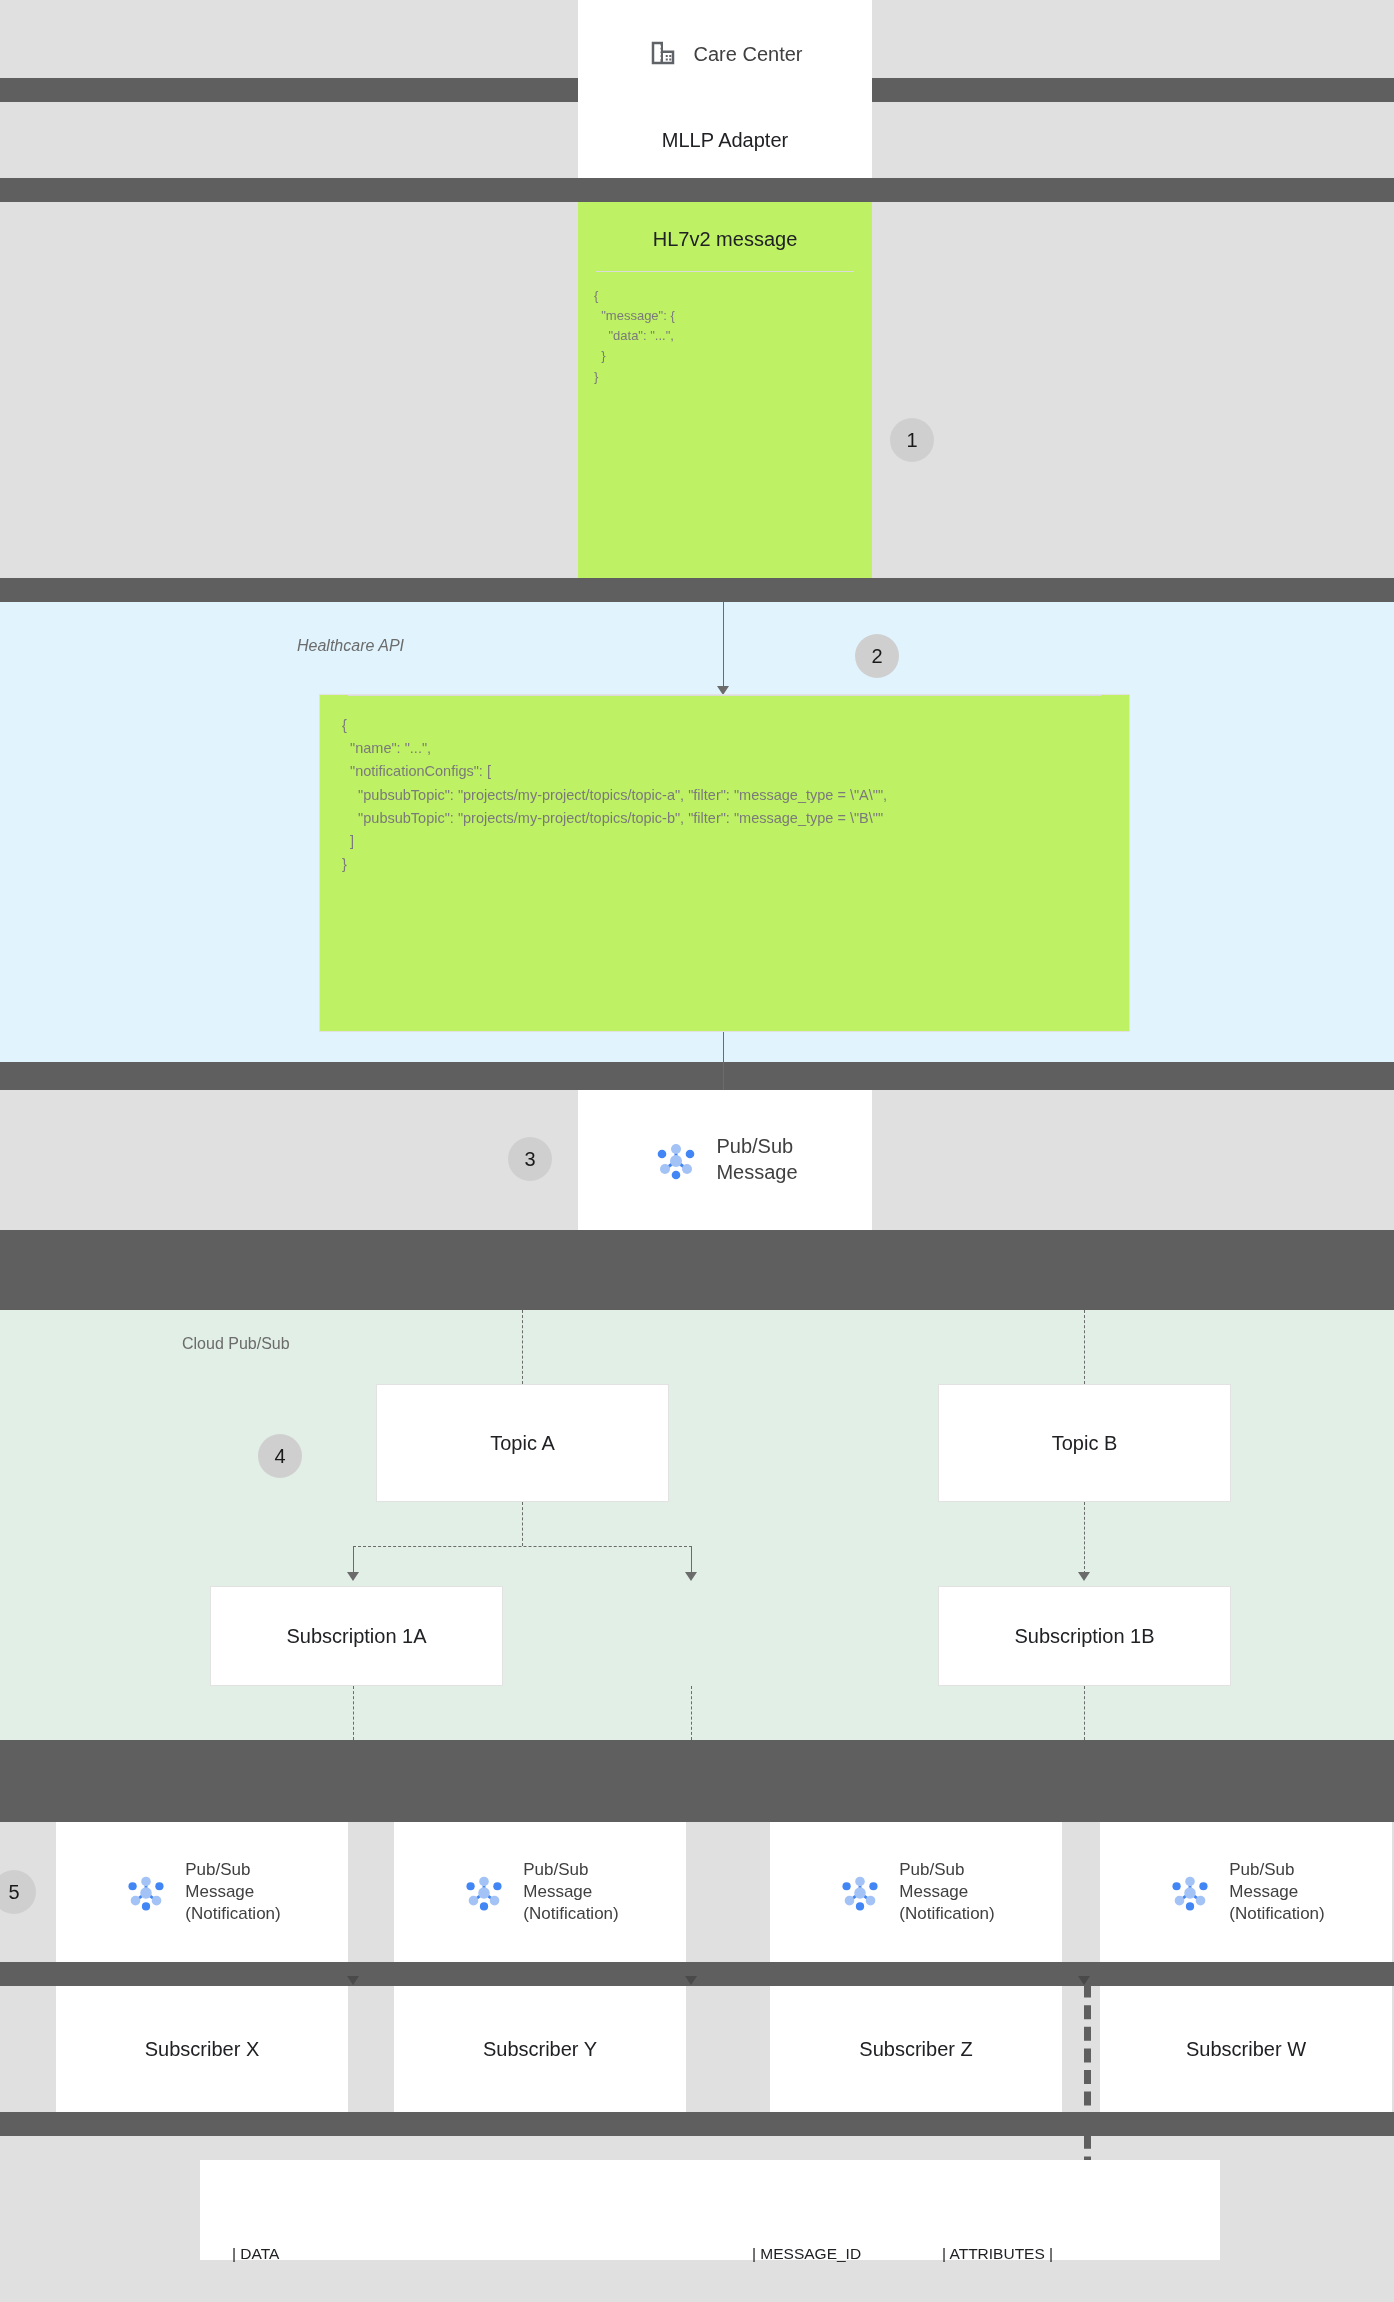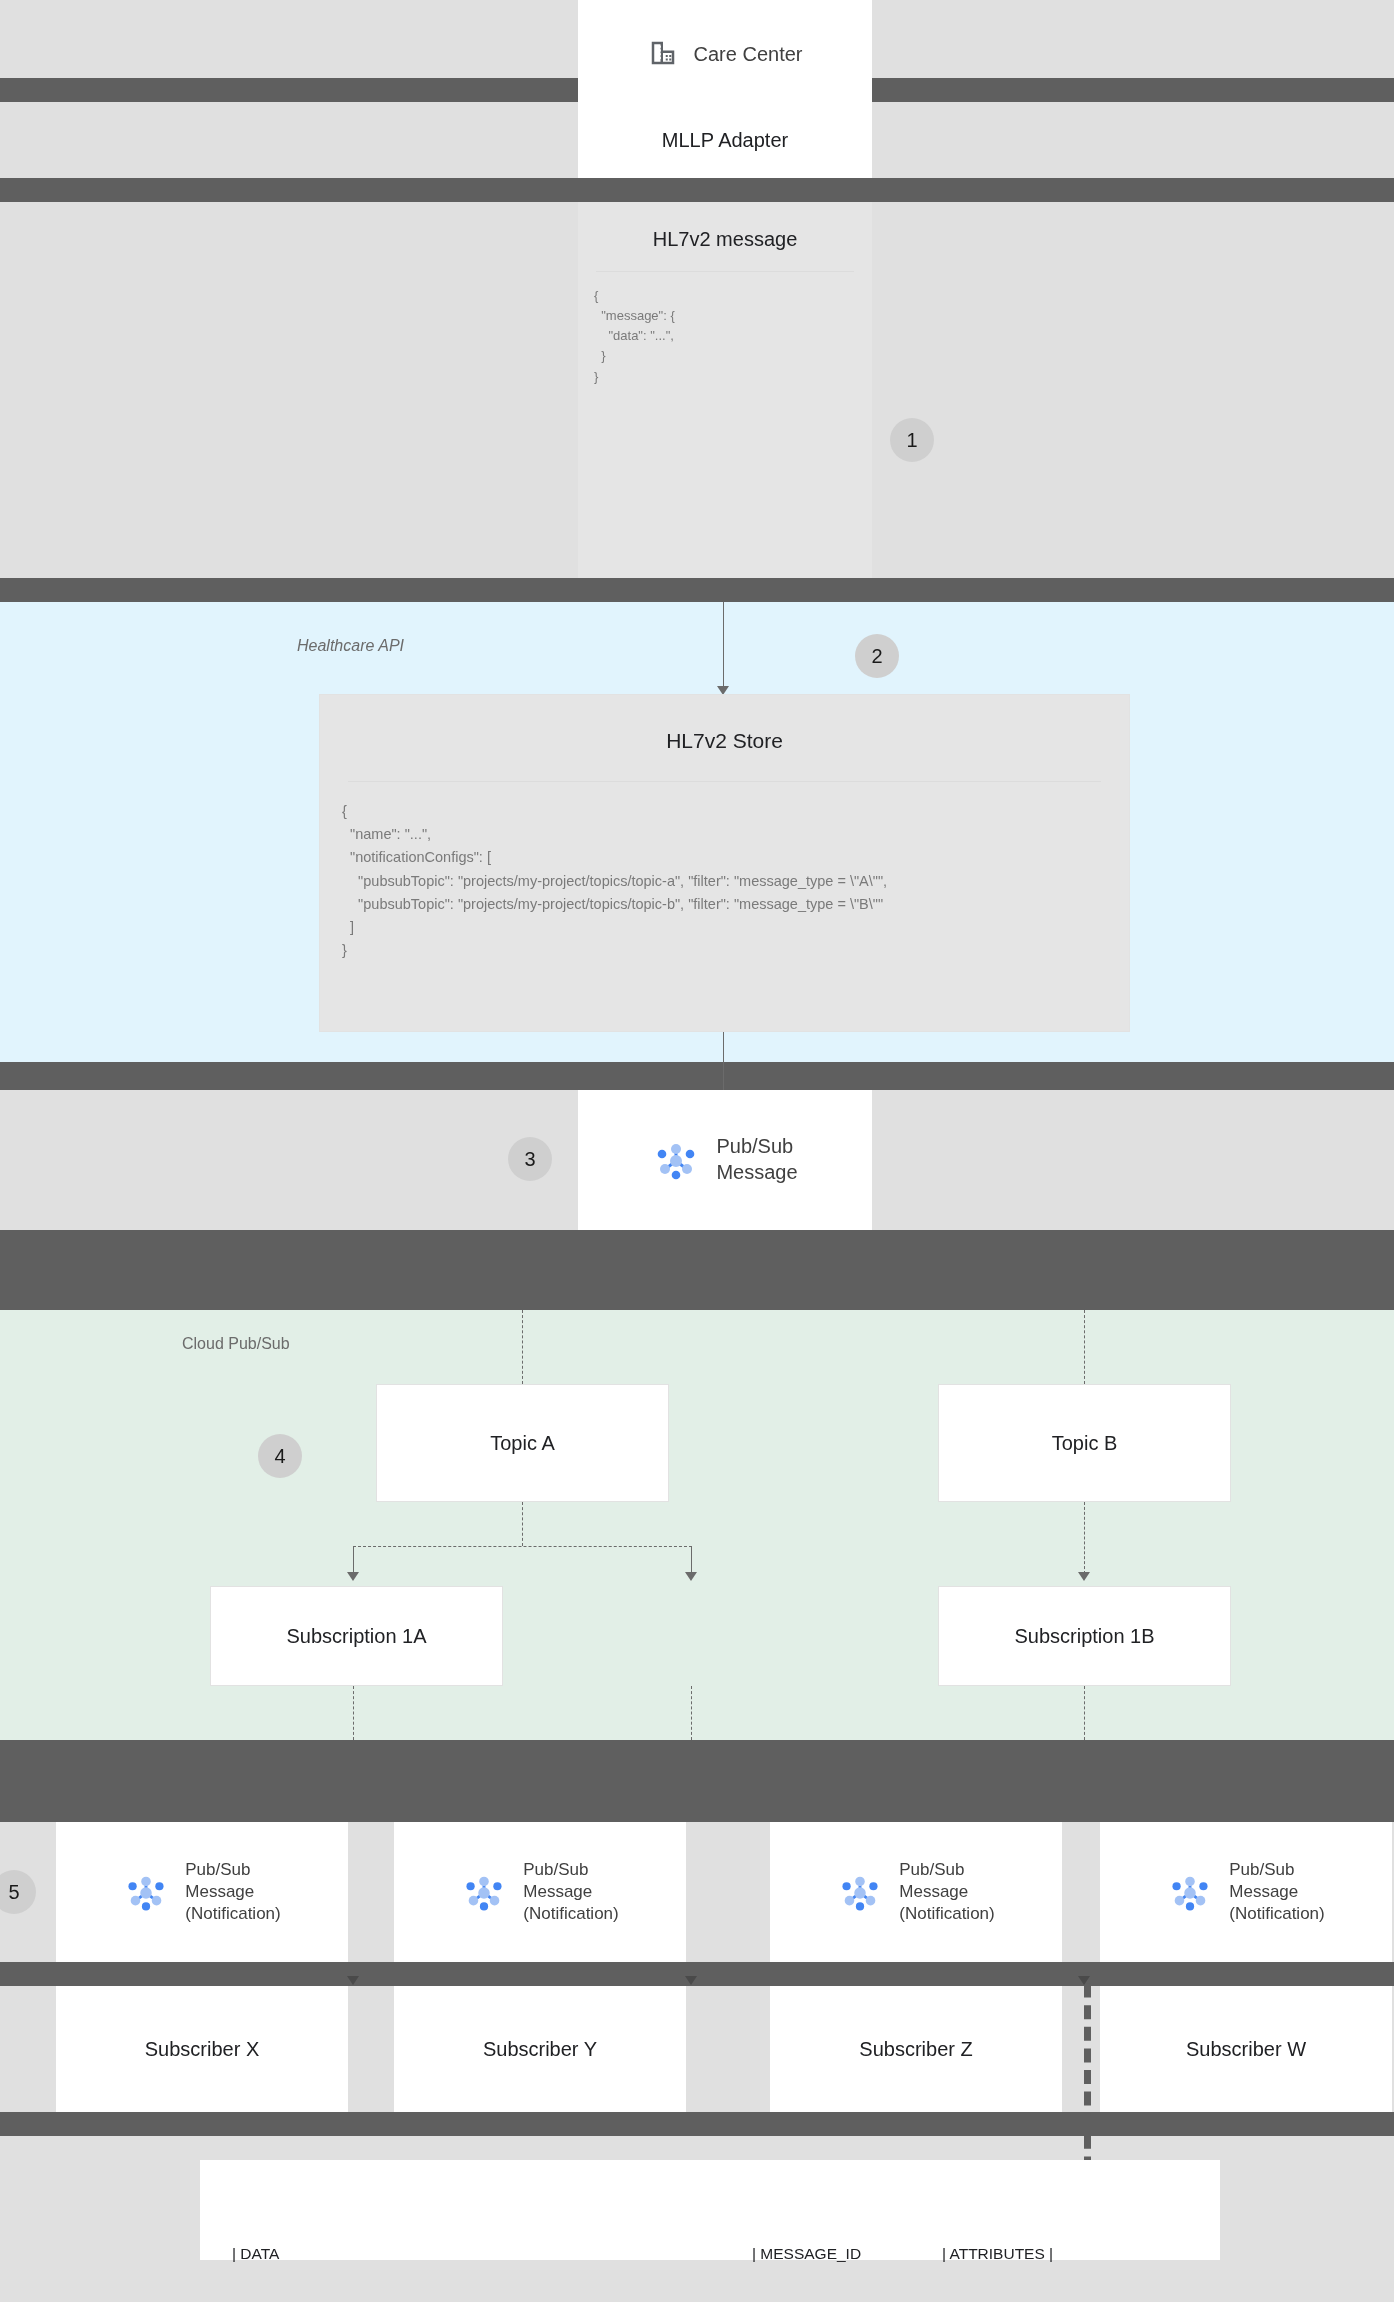--- a/index.html
+++ b/index.html
@@ -41,21 +41,21 @@
     text-align: center;
   }
   .node.plain {
     border: none;
   }
   .node-label { line-height: 1.25; }
 
   
   .card {
     position: absolute;
-    background: #e5e5e5;
+    background: #bef264;
     border: 1px solid #e2e2e2;
     display: flex;
     flex-direction: column;
     align-items: stretch;
   }
   .card.noborder { border: none; }
   .card-title {
     text-align: center;
     color: #202124;
     font-size: 20px;
@@ -234,21 +234,20 @@
   <div class="vline" style="left:723px;top:602px;height:86px;"></div>
   <div class="arrowhead" style="left:717px;top:686px;"></div>
 
   <div class="section-caption" style="left:297px;top:637px;font-style:italic;">Healthcare API</div>
 
   <div class="badge" style="left:855px;top:634px;">
     <span>2</span>
   </div>
 
   <div class="card" style="left:319px;top:694px;width:811px;height:338px;">
-    <div class="card-title" style="padding-top:34px;padding-bottom:28px;font-size:21px;">HL7v2 Store</div>
     <div class="card-divider" style="margin:0 28px;"></div>
     <div class="card-code big">{
   "name": "...",
   "notificationConfigs": [
     "pubsubTopic": "projects/my-project/topics/topic-a", "filter": "message_type = \"A\"",
     "pubsubTopic": "projects/my-project/topics/topic-b", "filter": "message_type = \"B\""
   ]
 }</div>
   </div>
 

